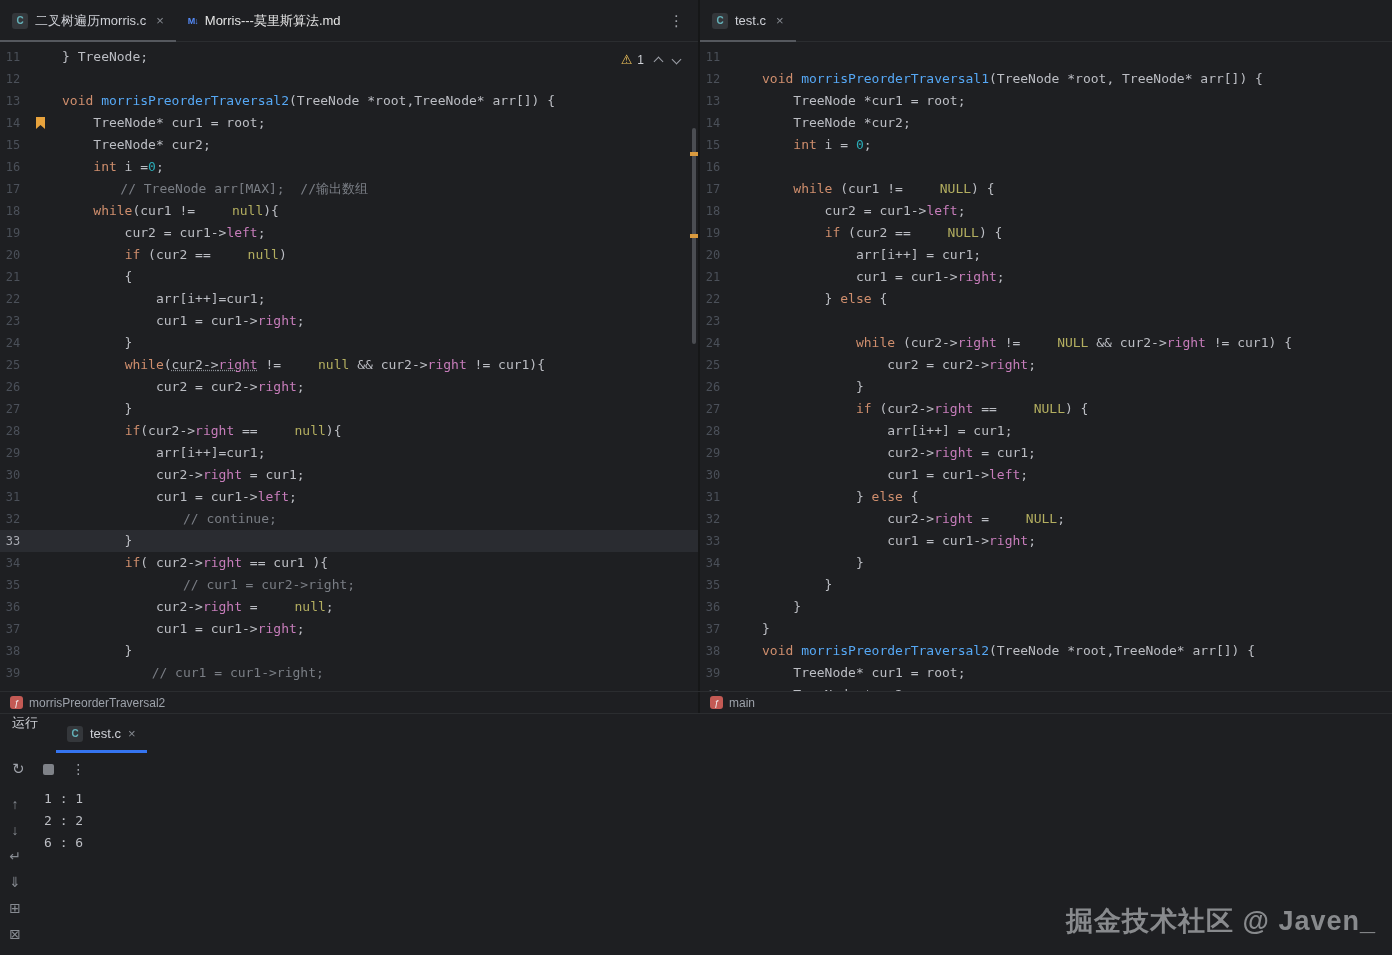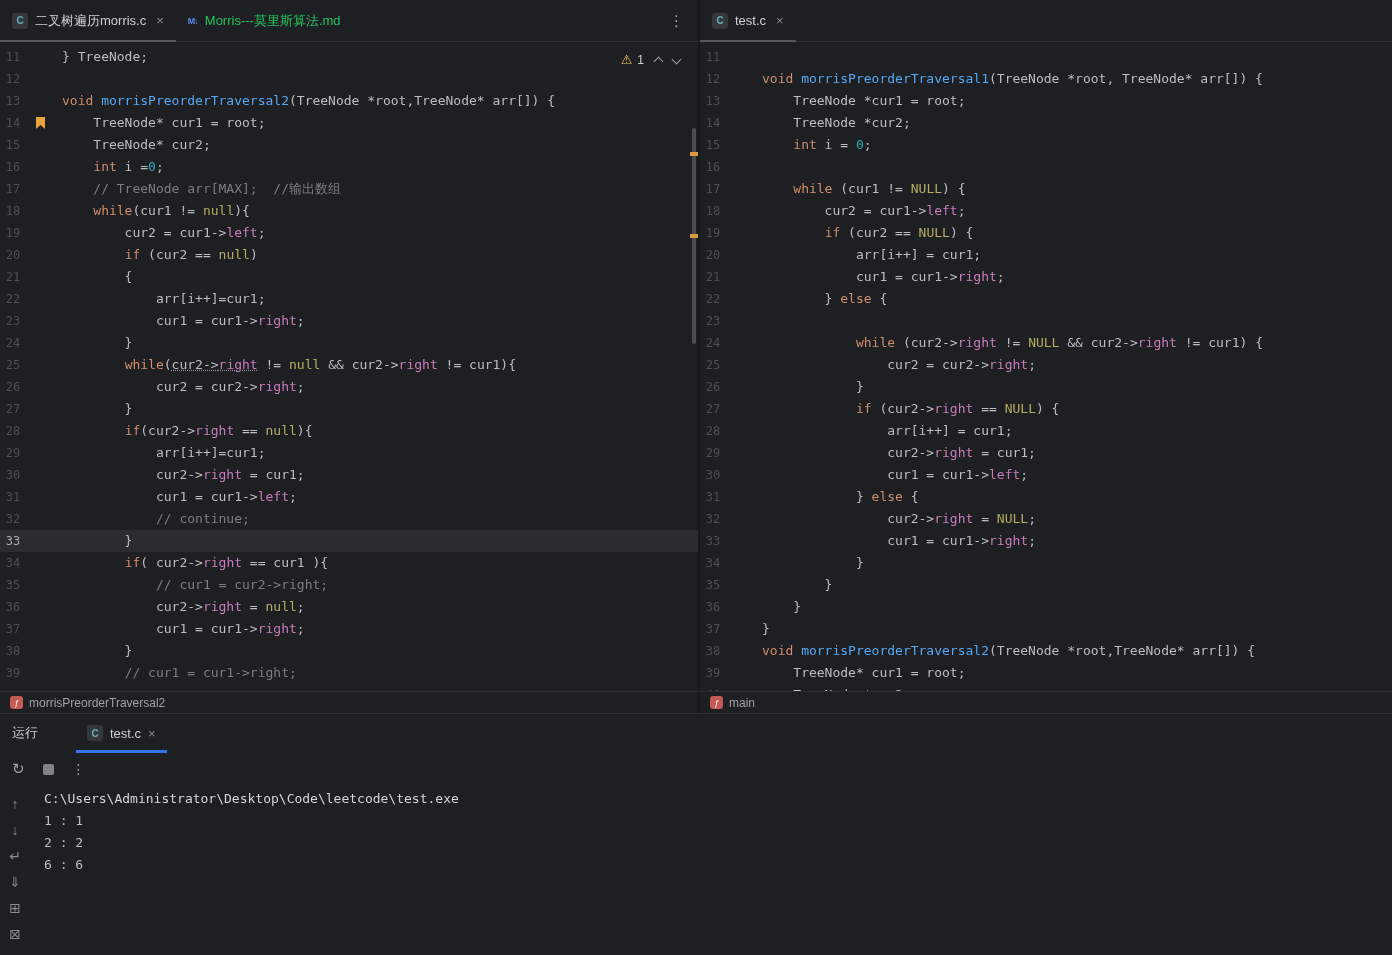--- a/index.html
+++ b/index.html
@@ -13,44 +13,44 @@
   .pane.left { width:700px; flex:none; border-right:2px solid #161718; }
   .pane.right { flex:1; }
 
   
   .tabbar { height:42px; flex:none; display:flex; align-items:center; background:#1e1f22;
             border-bottom:1px solid #2b2d30; }
   .tab { height:42px; display:inline-flex; align-items:center; gap:7px; padding:0 12px;
          font-size:13px; color:#ced0d6; position:relative; cursor:default; white-space:nowrap; }
   .tab.active::after { content:""; position:absolute; left:0; right:0; bottom:0; height:2px; background:#55585e; }
   .tab .close { color:#868a91; font-size:13px; margin-left:3px; }
-  .tab .label.blue { color:#22c55e; }
+  .tab .label.blue { color:#e5e5e5; }
   .cicon { width:16px; height:16px; border-radius:3px; background:#34373b; color:#64b1b9;
            font-size:10px; font-weight:bold; display:flex; align-items:center; justify-content:center; flex:none; }
   .mdicon { color:#548af7; font-size:9px; font-weight:bold; letter-spacing:-1px; flex:none; }
   .kebab { margin-left:auto; margin-right:14px; color:#9da0a8; font-size:15px; }
 
   
   .editor { flex:1; position:relative; overflow:hidden; padding-top:4px; background:#1e1f22;
             font-family:"DejaVu Sans Mono","Liberation Mono",monospace; font-size:13px; line-height:22px; }
   .line { display:flex; height:22px; white-space:pre; }
   .line.current { background:#2a2c31; }
   .ln { width:26px; flex:none; text-align:center; color:#4b5059; font-size:12px; }
   .line.current .ln { color:#a9abb2; }
   .icol { width:36px; flex:none; position:relative; }
   .bookmark { position:absolute; left:10px; top:5px; width:9px; height:12px; background:#e8a33d;
               clip-path:polygon(0 0,100% 0,100% 100%,50% 66%,0 100%); }
   .ctext { flex:1; }
   .tk.d   { color:#bcbec4; }
   .tk.k   { color:#cf8e6d; }
   .tk.fn  { color:#56a8f5; }
   .tk.num { color:#2aacb8; }
-  .tk.c   { color:#7a7e85; }
+  .tk.c   { color:#7a7e85;margin-left:27px; }
   .tk.f   { color:#c77dbb; }
-  .tk.m   { color:#b3ae60; }
+  .tk.m   { color:#b3ae60;margin-left:29px; }
   .tk.wave { text-decoration:underline dotted; text-decoration-color:#8a8e95; }
 
   
   .inspect { position:absolute; top:7px; right:18px; display:flex; align-items:center; gap:11px;
              font-family:"Liberation Sans",sans-serif; font-size:12px; color:#ced0d6; }
   .warn-tri { color:#f2c55c; font-size:13px; }
   .warn-count { margin-left:-6px; }
   .chev { width:7px; height:7px; border-left:1.5px solid #9da0a8; border-bottom:1.5px solid #9da0a8; display:inline-block; }
   .chev.up   { transform:rotate(135deg); margin-top:3px; }
   .chev.down { transform:rotate(-45deg); margin-top:-2px; }
@@ -64,21 +64,21 @@
   
   .bc-row { height:22px; flex:none; display:flex; background:#1e1f22; border-top:1px solid #2b2d30;
             font-size:12px; color:#9da2aa; }
   .bc-half { display:flex; align-items:center; gap:6px; padding-left:10px; }
   .bc-half.left { width:700px; flex:none; border-right:2px solid #161718; }
   .bc-half.right { flex:1; }
   .fnicon { width:13px; height:13px; border-radius:3px; background:#c35a54; color:#f2f2f2;
             font-size:9px; font-style:italic; display:flex; align-items:center; justify-content:center; flex:none; }
 
   
-  .run-header { height:39px; display:flex; align-items:center; border-top:1px solid #2b2d30;gap:20px; }
+  .run-header { height:39px; display:flex; border-top:1px solid #2b2d30; }
   .run-title { font-size:13px; color:#ced0d6; margin:0 18px 0 12px; }
   .run-tab { height:39px; display:flex; align-items:center; gap:7px; padding:0 11px; position:relative;
              font-size:13px; color:#ced0d6; }
   .run-tab::after { content:""; position:absolute; left:0; right:0; bottom:0; height:3px; background:#3574f0; }
   .run-toolbar { height:34px; display:flex; align-items:center; gap:18px; padding-left:12px; color:#9da0a8; }
   .rerun { font-size:15px; }
   .stop { width:11px; height:11px; background:#7f8288; border-radius:2px; }
   .run-kebab { font-size:14px; color:#9da0a8; }
 
   .console-area { display:flex; height:169px; }
@@ -226,20 +226,20 @@
   <div class="console-area">
     <div class="c-gutter" id="console-gutter">
         <span class="gicon">↑</span>
         <span class="gicon">↓</span>
         <span class="gicon">↵</span>
         <span class="gicon">⇓</span>
         <span class="gicon">⊞</span>
         <span class="gicon">⊠</span>
       </div>
     <div class="console" id="console-lines">
-        <div class="cline path">C:\Users\Administrator\Desktop\Code\leetcode\test.exe</div>
         <div class="cline ">1 : 1</div>
         <div class="cline ">2 : 2</div>
         <div class="cline ">6 : 6</div>
       </div>
   </div>
 
+  <div class="watermark">掘金技术社区 @ Javen_</div>
 </div>
 
 </body></html>

